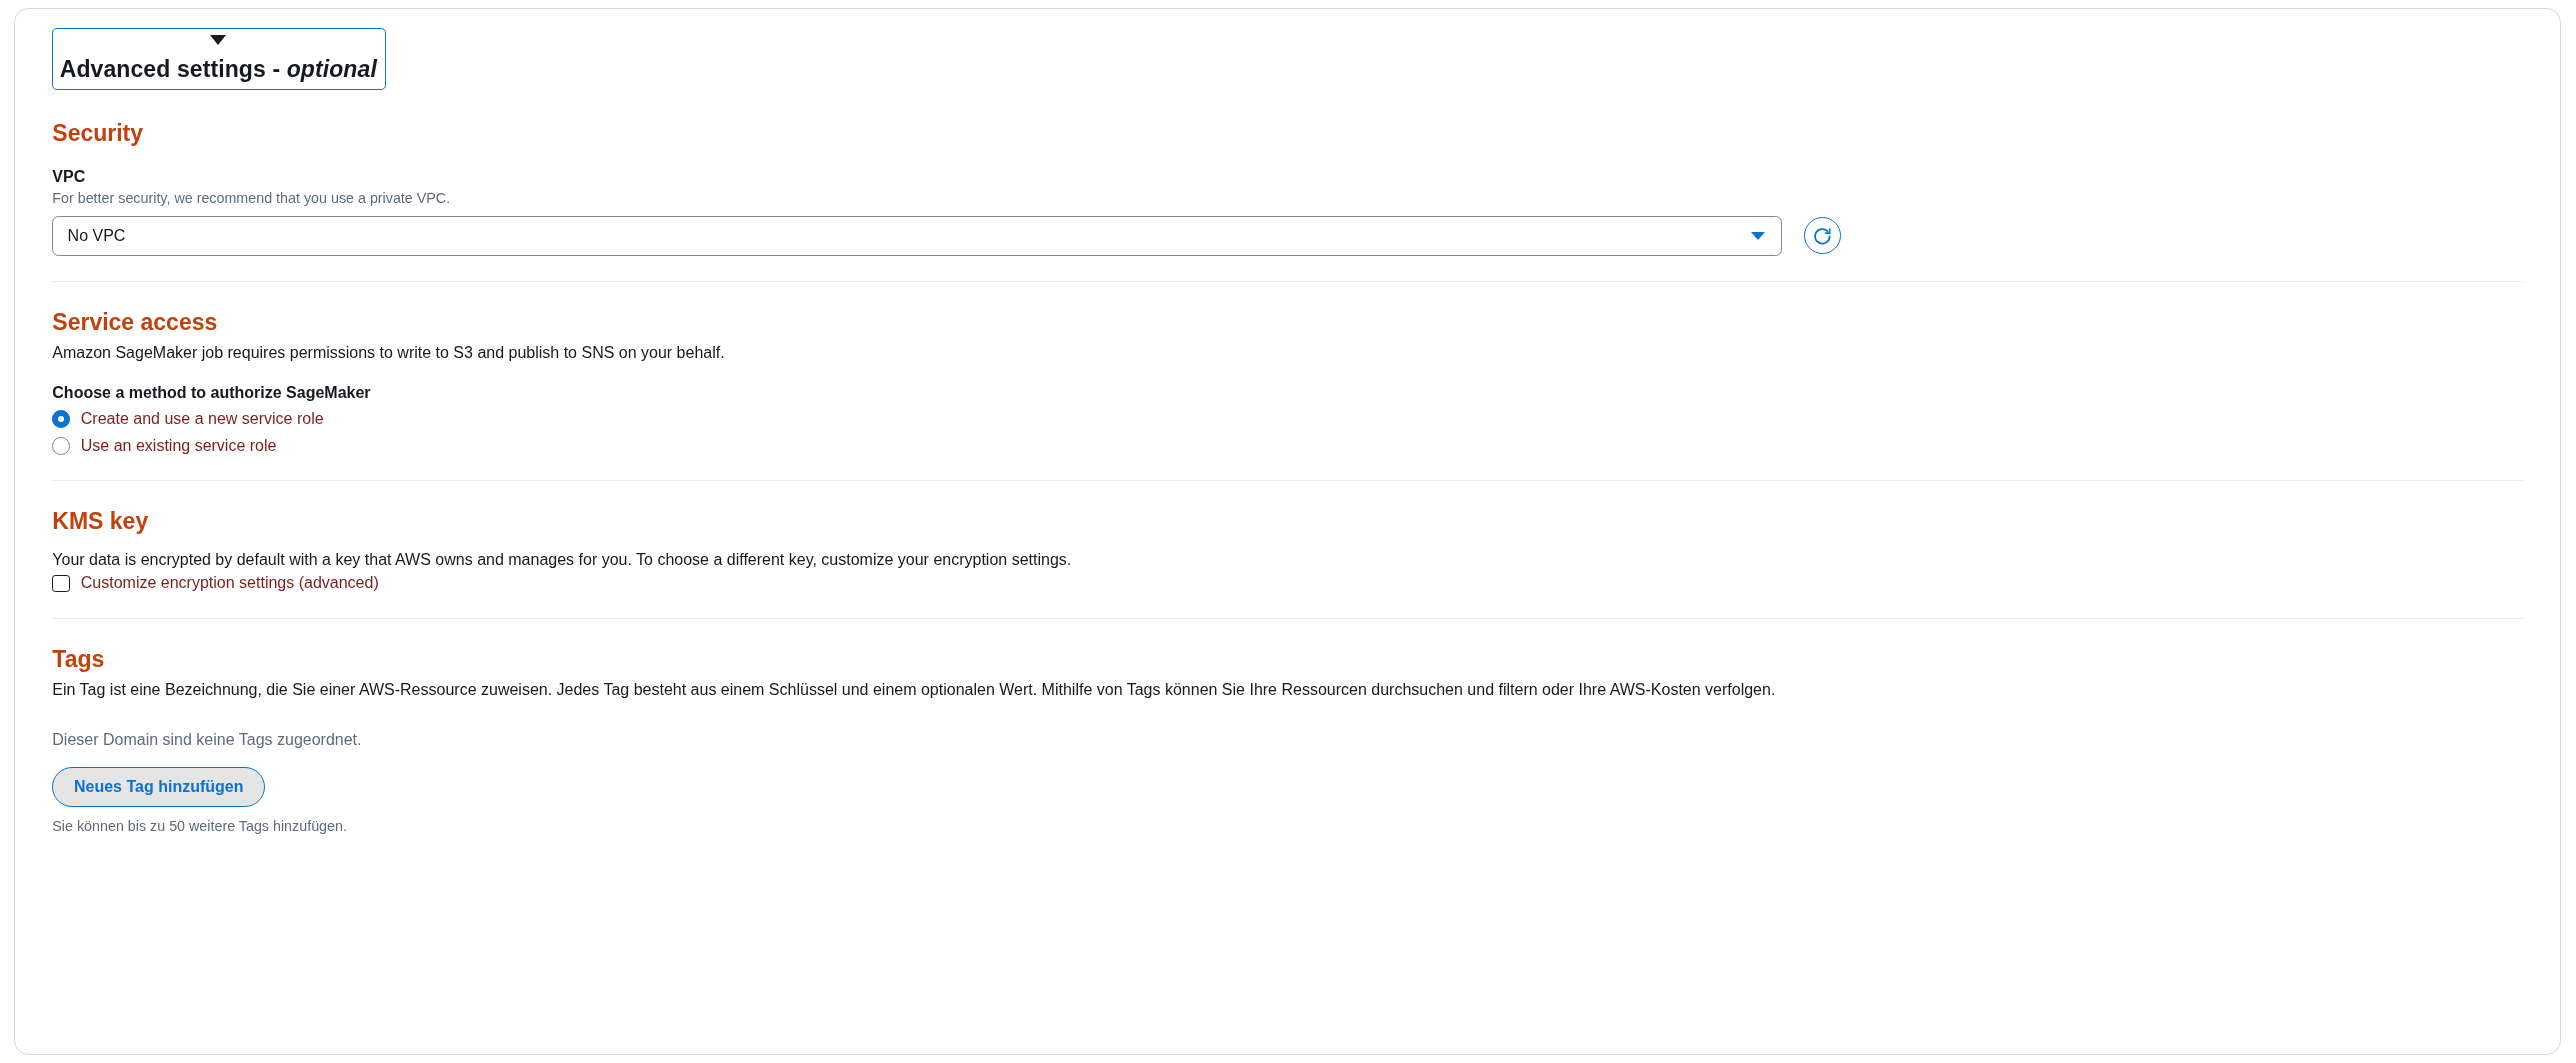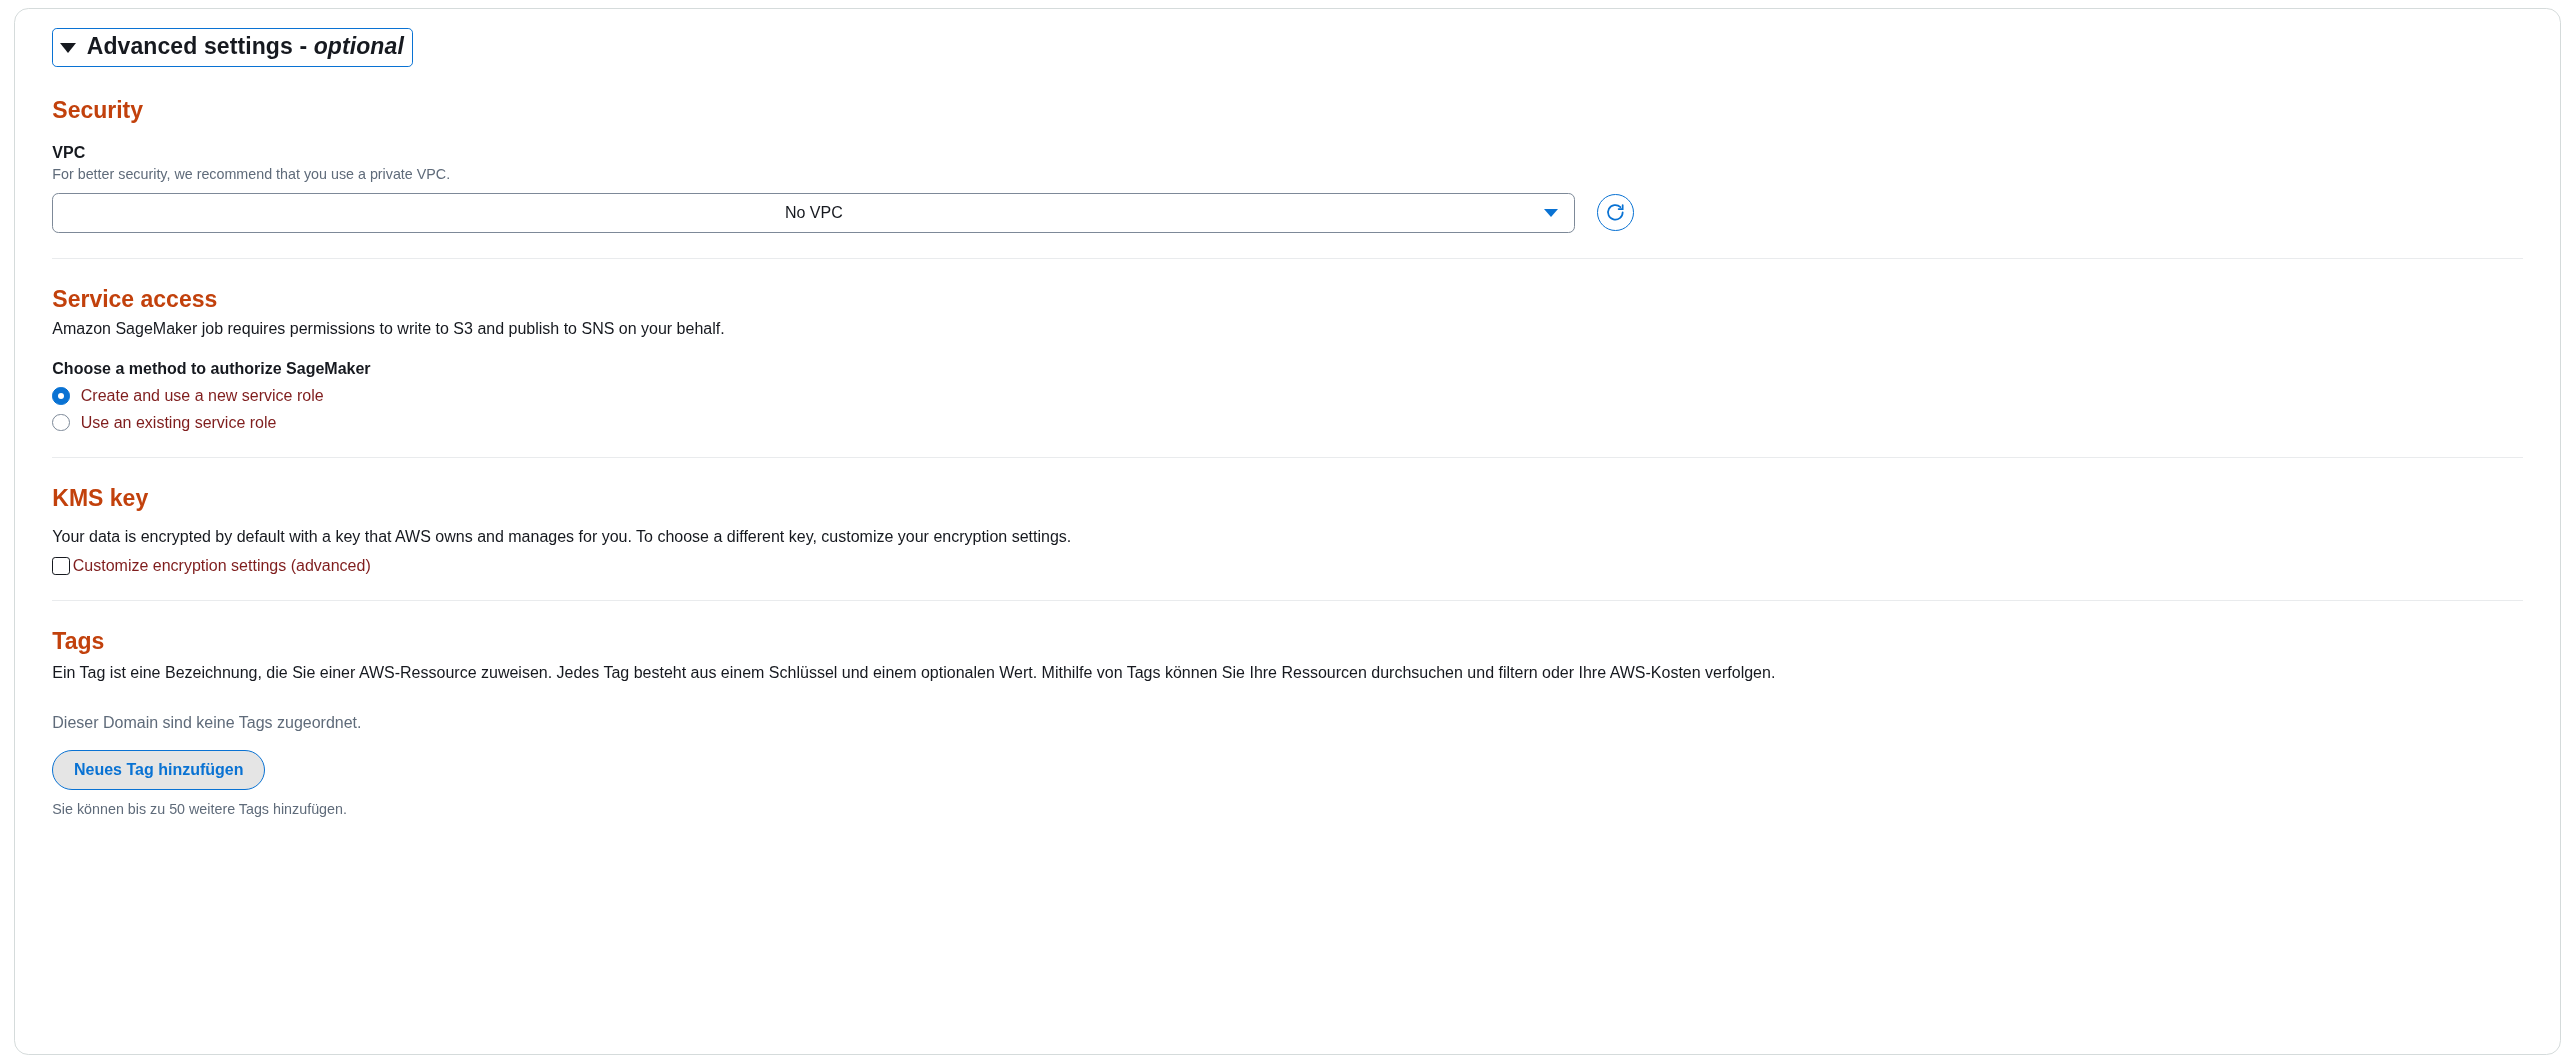--- a/index.html
+++ b/index.html
@@ -34,20 +34,21 @@
   
   .expand-header {
     display: inline-flex;
     align-items: center;
     gap: 11px;
     padding: 4px 8px 5.6px 6.4px;
     border: 1.6px solid #0972d3;
     border-radius: 4.8px;
     background: #ffffff;
     cursor: pointer;
+    flex-direction: column;
   }
   .caret {
     width: 0; height: 0;
     border-left: 8.7px solid transparent;
     border-right: 8.7px solid transparent;
     border-top: 10.3px solid #16191f;
     margin-top: 2.4px;
   }
   .expand-title {
     font-size: 23px;
@@ -94,30 +95,29 @@
 
   
   .select-row {
     display: flex;
     align-items: center;
     gap: 22px;
     margin-top: 10.3px;
   }
   .select {
     position: relative;
-    width: 1523px;
+    width: 1730px;
     height: 40px;
     border: 1.6px solid #7d8998;
     border-radius: 6.4px;
     background: #ffffff;
     display: flex;
     align-items: center;
     padding: 0 14.3px;
     cursor: pointer;
-    justify-content: center;
   }
   .select-value {
     font-size: 16px;
     color: #16191f;
   }
   .select-caret {
     position: absolute;
     right: 16px;
     top: 50%;
     margin-top: -4px;
@@ -171,22 +171,22 @@
   }
   .radio-label {
     font-size: 16px;
     color: #7f1d1d;
   }
 
   
   .check-row {
     display: flex;
     align-items: center;
-    gap: 3px;
-    margin-top: 11px;
+    gap: 11px;
+    margin-top: 5px;
     cursor: pointer;
   }
   .checkbox {
     width: 17.5px;
     height: 17.5px;
     border: 1.6px solid #16191f;
     border-radius: 3.2px;
     background: #ffffff;
     flex: none;
   }

